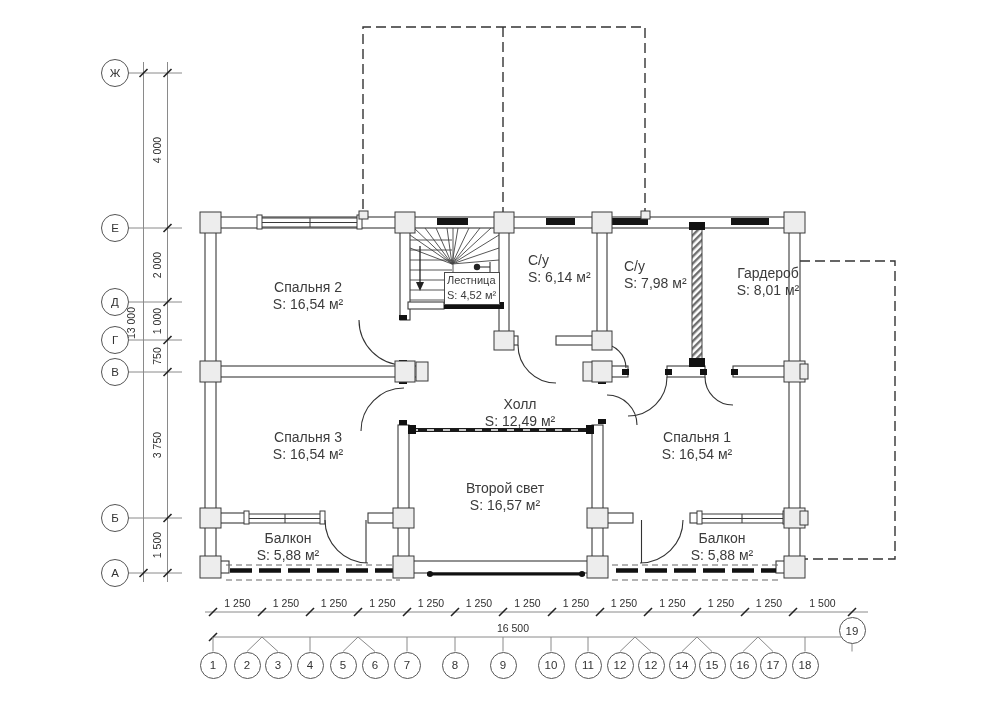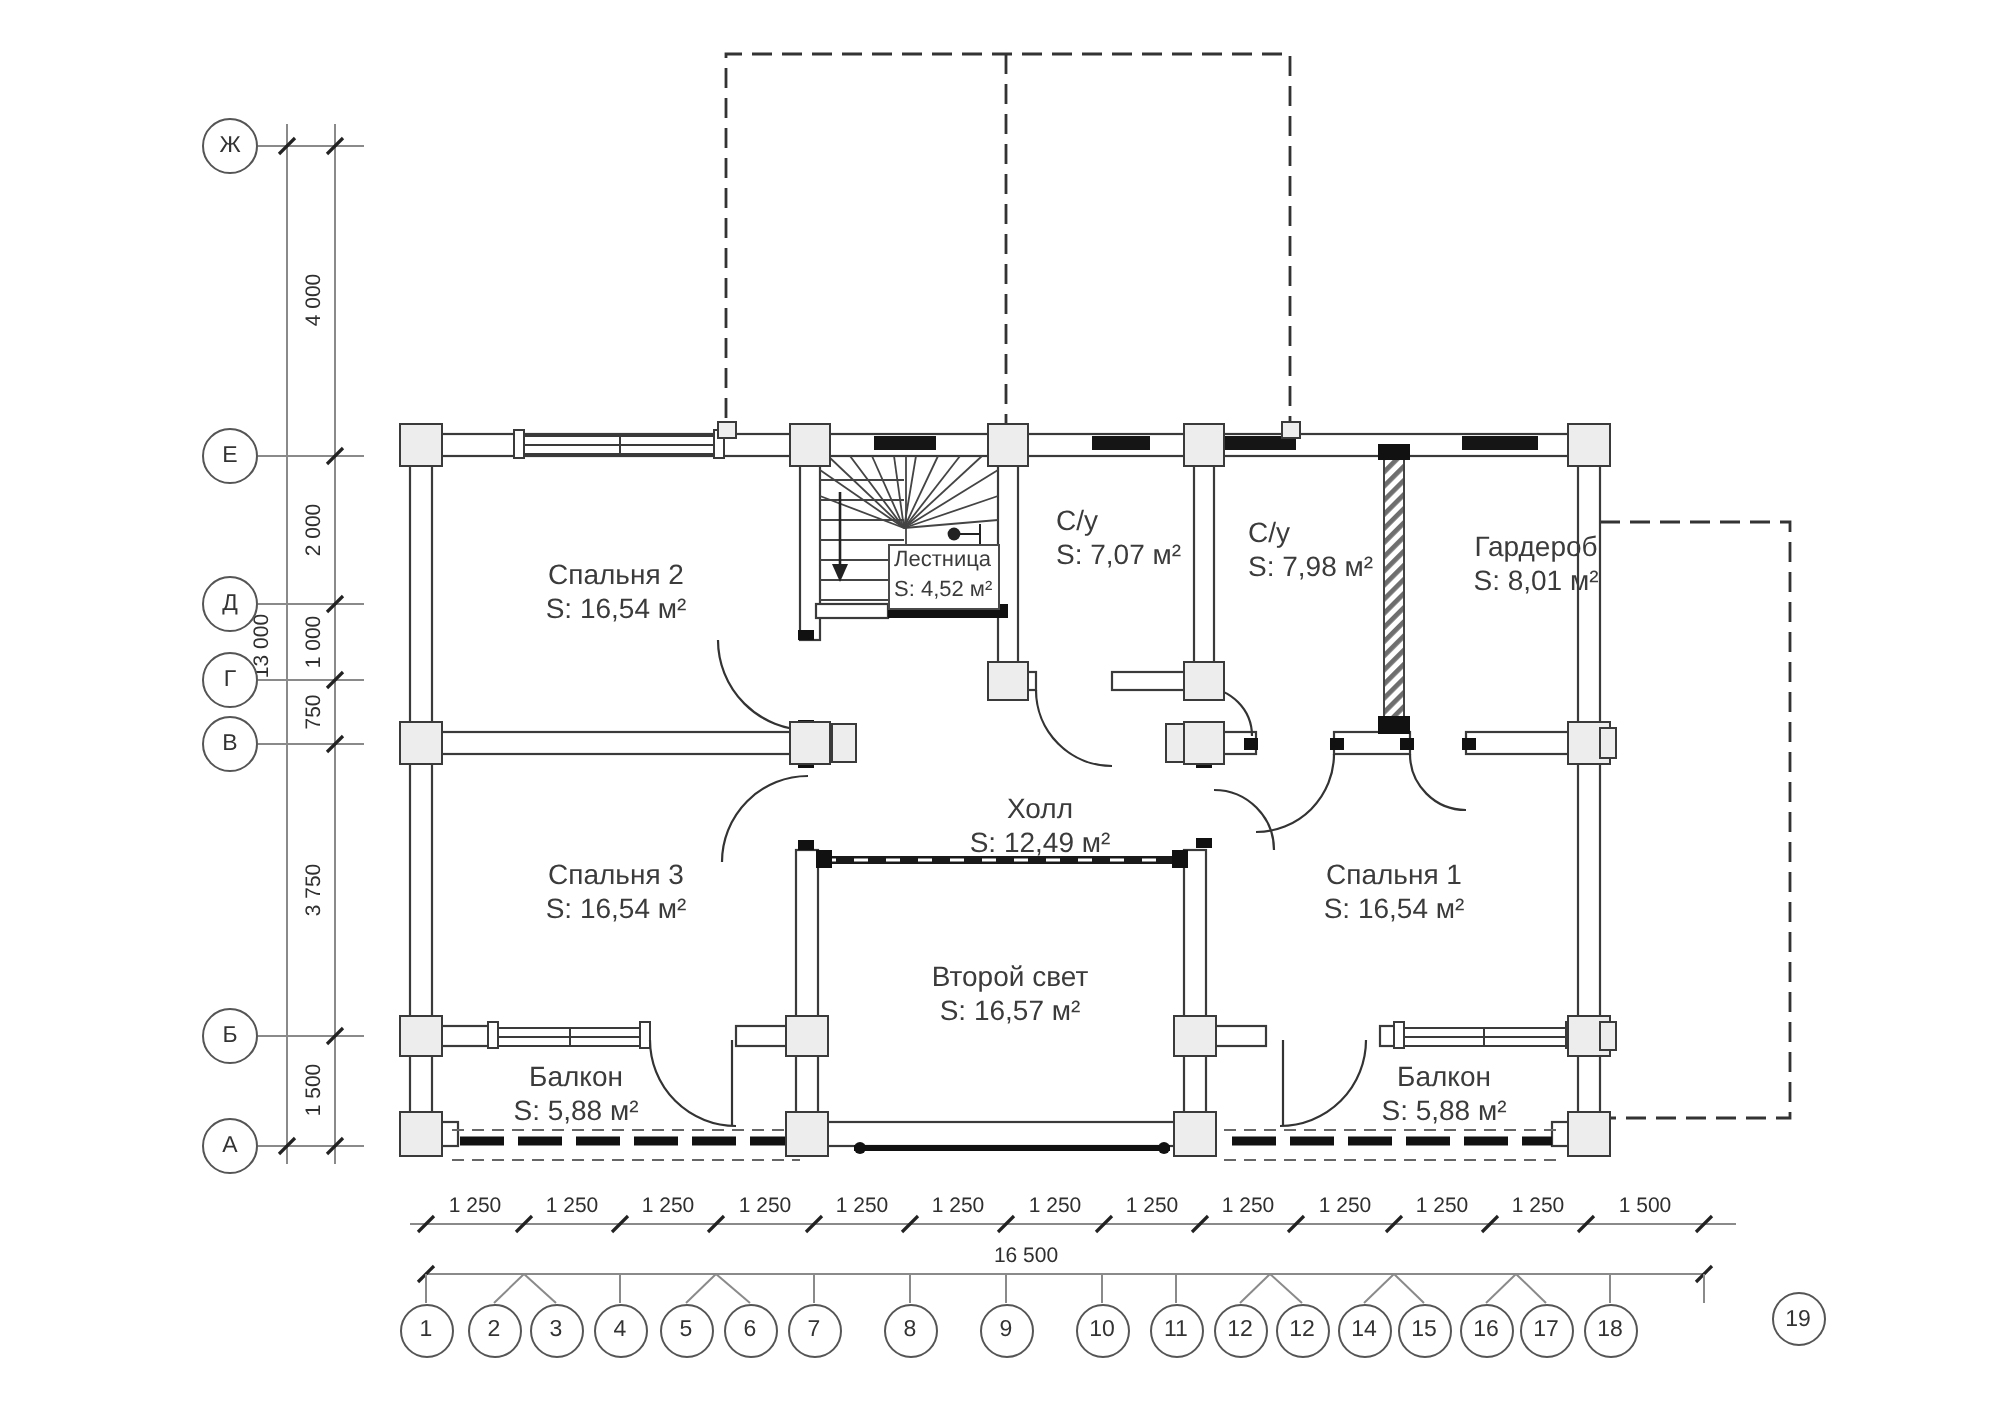--- a/index.html
+++ b/index.html
@@ -263,21 +263,21 @@
       <div class="lbl c" style="left: 308px; top: 279px;">
         <span style="display: block;">Спальня 2</span>
         <span style="display: block;">S: 16,54 м²</span>
       </div>
       <div class="lbl boxed" style="left: 444px; top: 272px;">
         <span style="display: block;">Лестница</span>
         <span style="display: block;">S: 4,52 м²</span>
       </div>
       <div class="lbl" style="left: 528px; top: 252px;">
         <span style="display: block;">С/у</span>
-        <span style="display: block;">S: 7,07 м²</span>
+        <span style="display: block;">S: 6,14 м²</span>
       </div>
       <div class="lbl" style="left: 624px; top: 258px;">
         <span style="display: block;">С/у</span>
         <span style="display: block;">S: 7,98 м²</span>
       </div>
       <div class="lbl c" style="left: 744px; top: 265px; margin-left: 24px;">
         <span style="display: block;">Гардероб</span>
         <span style="display: block;">S: 8,01 м²</span>
       </div>
       <div class="lbl c" style="left: 520px; top: 375px;">
@@ -322,21 +322,21 @@
       <div class="bubble" style="left: 489.5px; top: 651.5px; width: 27px; height: 27px;">9</div>
       <div class="bubble" style="left: 537.5px; top: 651.5px; width: 27px; height: 27px;">10</div>
       <div class="bubble" style="left: 574.5px; top: 651.5px; width: 27px; height: 27px;">11</div>
       <div class="bubble" style="left: 606.5px; top: 651.5px; width: 27px; height: 27px;">12</div>
       <div class="bubble" style="left: 637.5px; top: 651.5px; width: 27px; height: 27px;">12</div>
       <div class="bubble" style="left: 668.5px; top: 651.5px; width: 27px; height: 27px;">14</div>
       <div class="bubble" style="left: 698.5px; top: 651.5px; width: 27px; height: 27px;">15</div>
       <div class="bubble" style="left: 729.5px; top: 651.5px; width: 27px; height: 27px;">16</div>
       <div class="bubble" style="left: 759.5px; top: 651.5px; width: 27px; height: 27px;">17</div>
       <div class="bubble" style="left: 791.5px; top: 651.5px; width: 27px; height: 27px;">18</div>
-      <div class="bubble" style="left: 838.5px; top: 646px; width: 27px; height: 27px; margin-left: 47px;">19</div>
+      <div class="bubble" style="left: 838.5px; top: 617px; width: 27px; height: 27px;">19</div>
       <div class="dim-h" style="left: 237.5px; top: 603px;">1 250</div>
       <div class="dim-h" style="left: 286px; top: 603px;">1 250</div>
       <div class="dim-h" style="left: 334px; top: 603px;">1 250</div>
       <div class="dim-h" style="left: 382.5px; top: 603px;">1 250</div>
       <div class="dim-h" style="left: 431px; top: 603px;">1 250</div>
       <div class="dim-h" style="left: 479px; top: 603px;">1 250</div>
       <div class="dim-h" style="left: 527.5px; top: 603px;">1 250</div>
       <div class="dim-h" style="left: 576px; top: 603px;">1 250</div>
       <div class="dim-h" style="left: 624px; top: 603px;">1 250</div>
       <div class="dim-h" style="left: 672.5px; top: 603px;">1 250</div>

